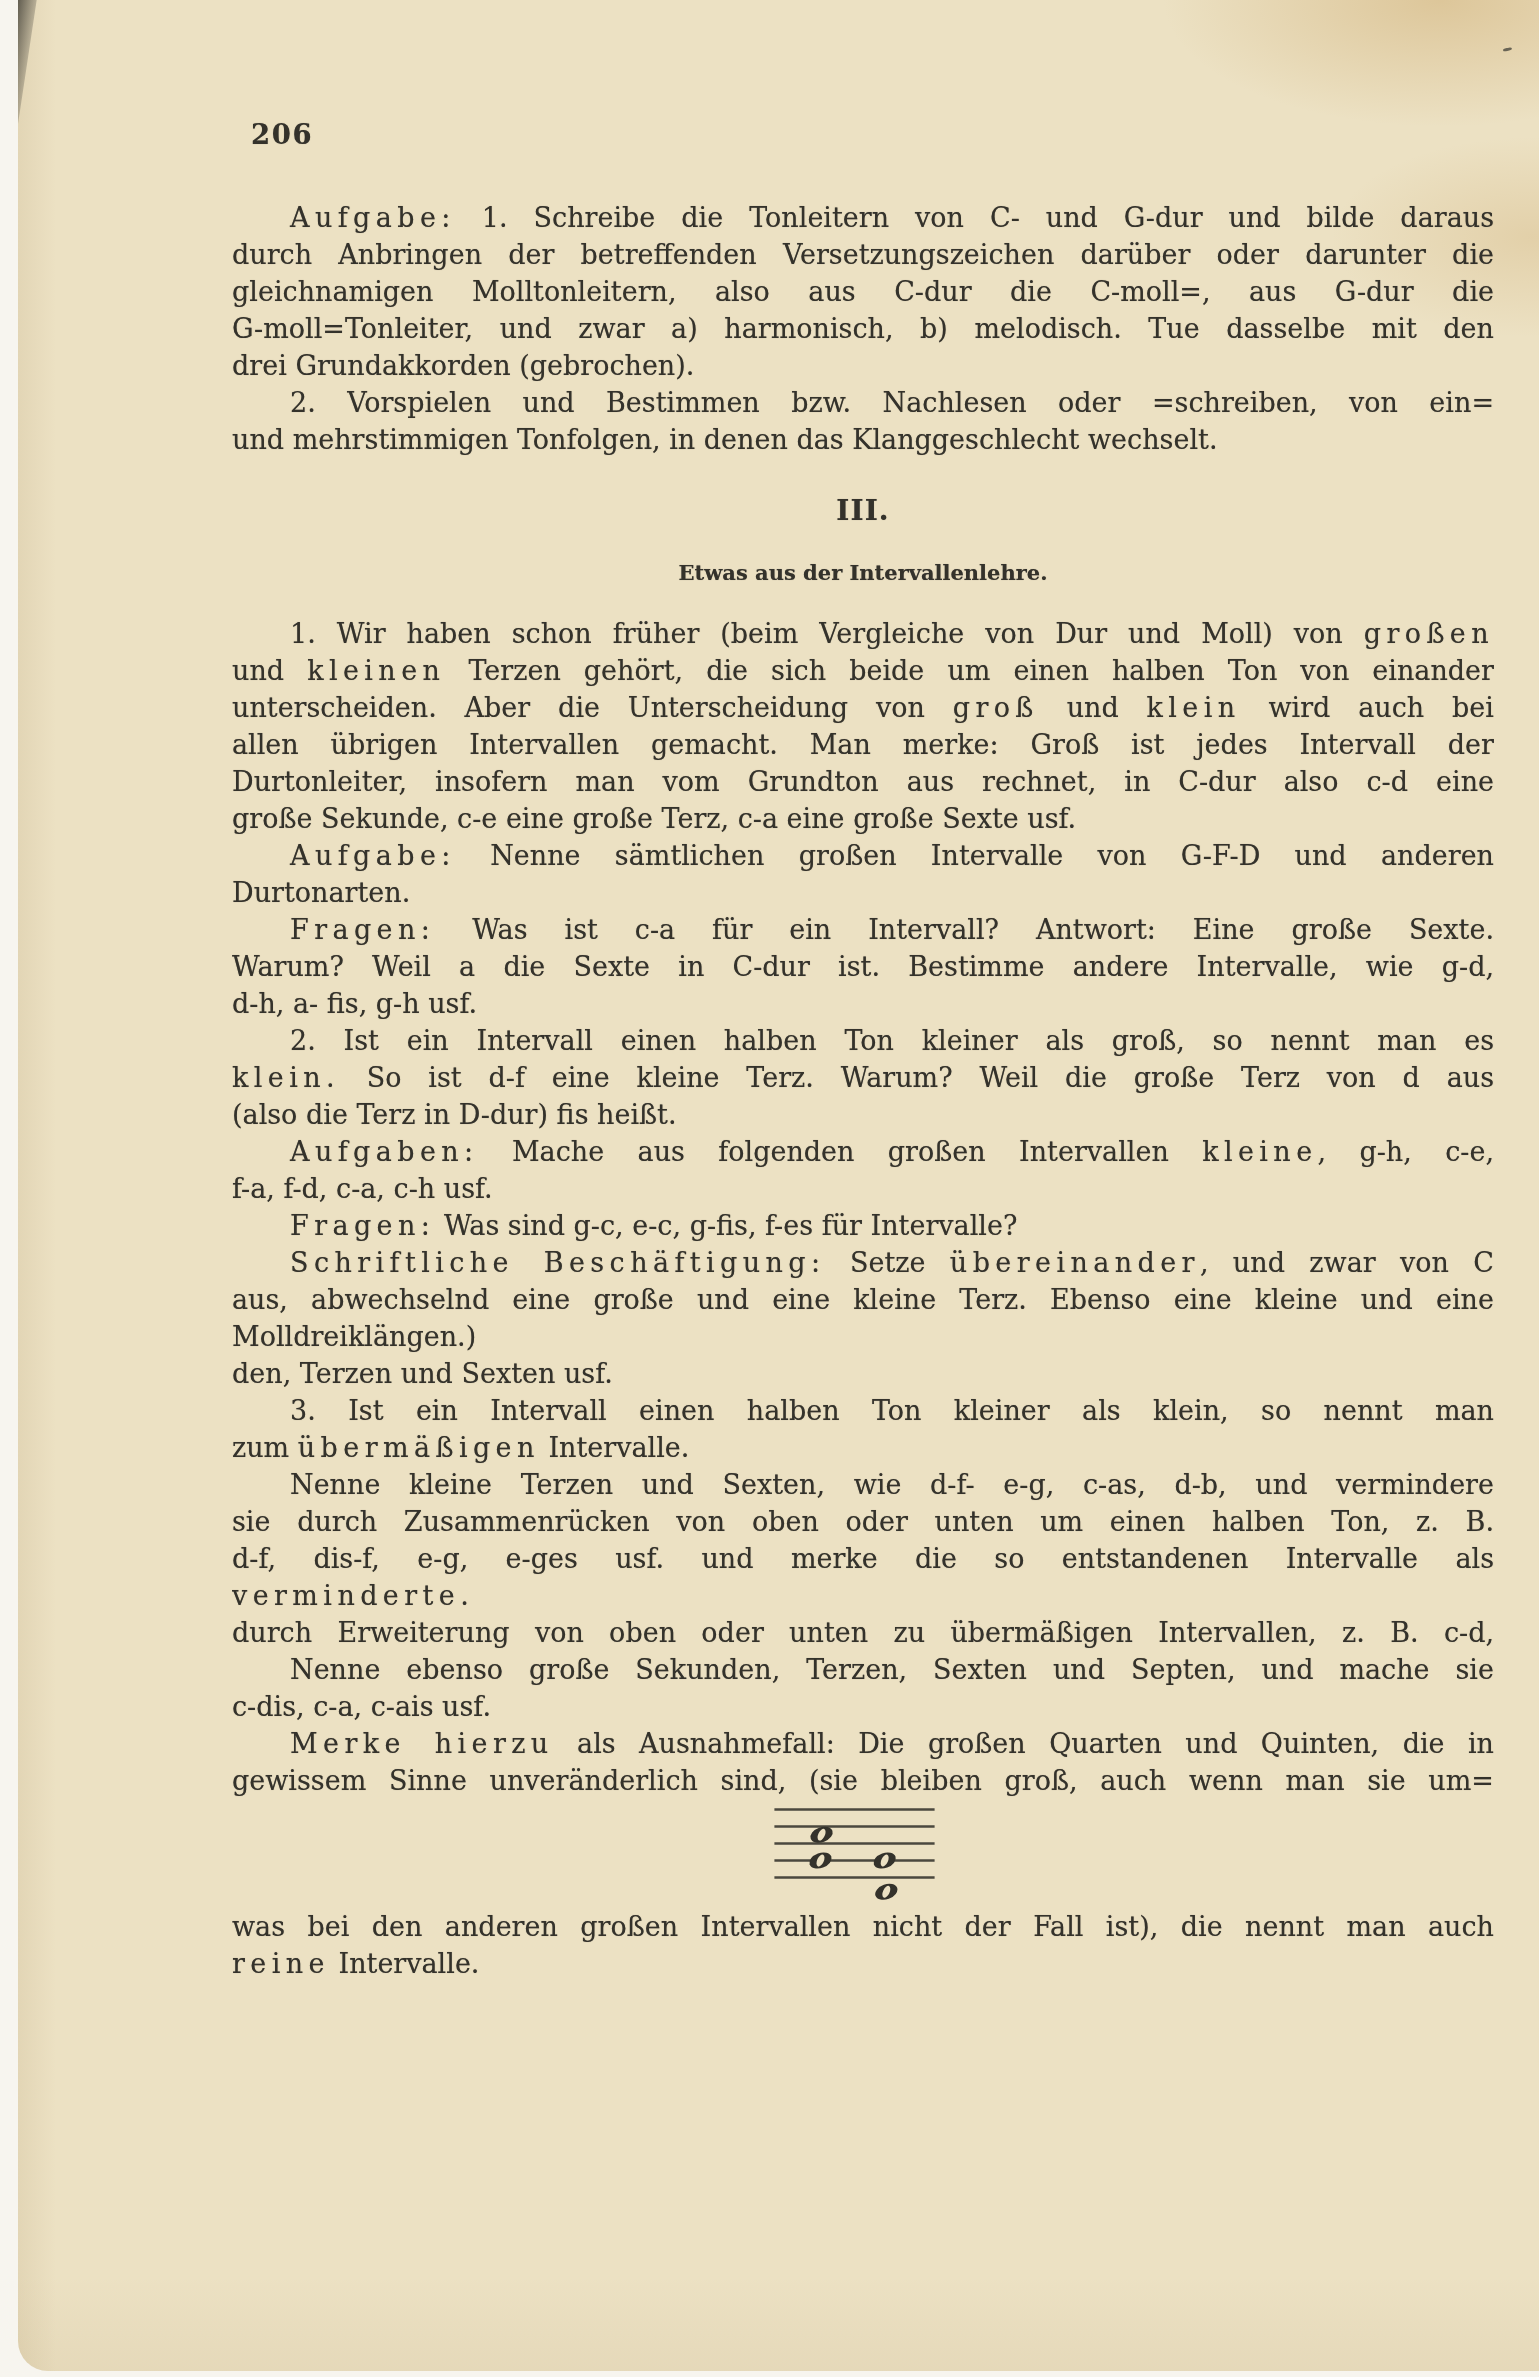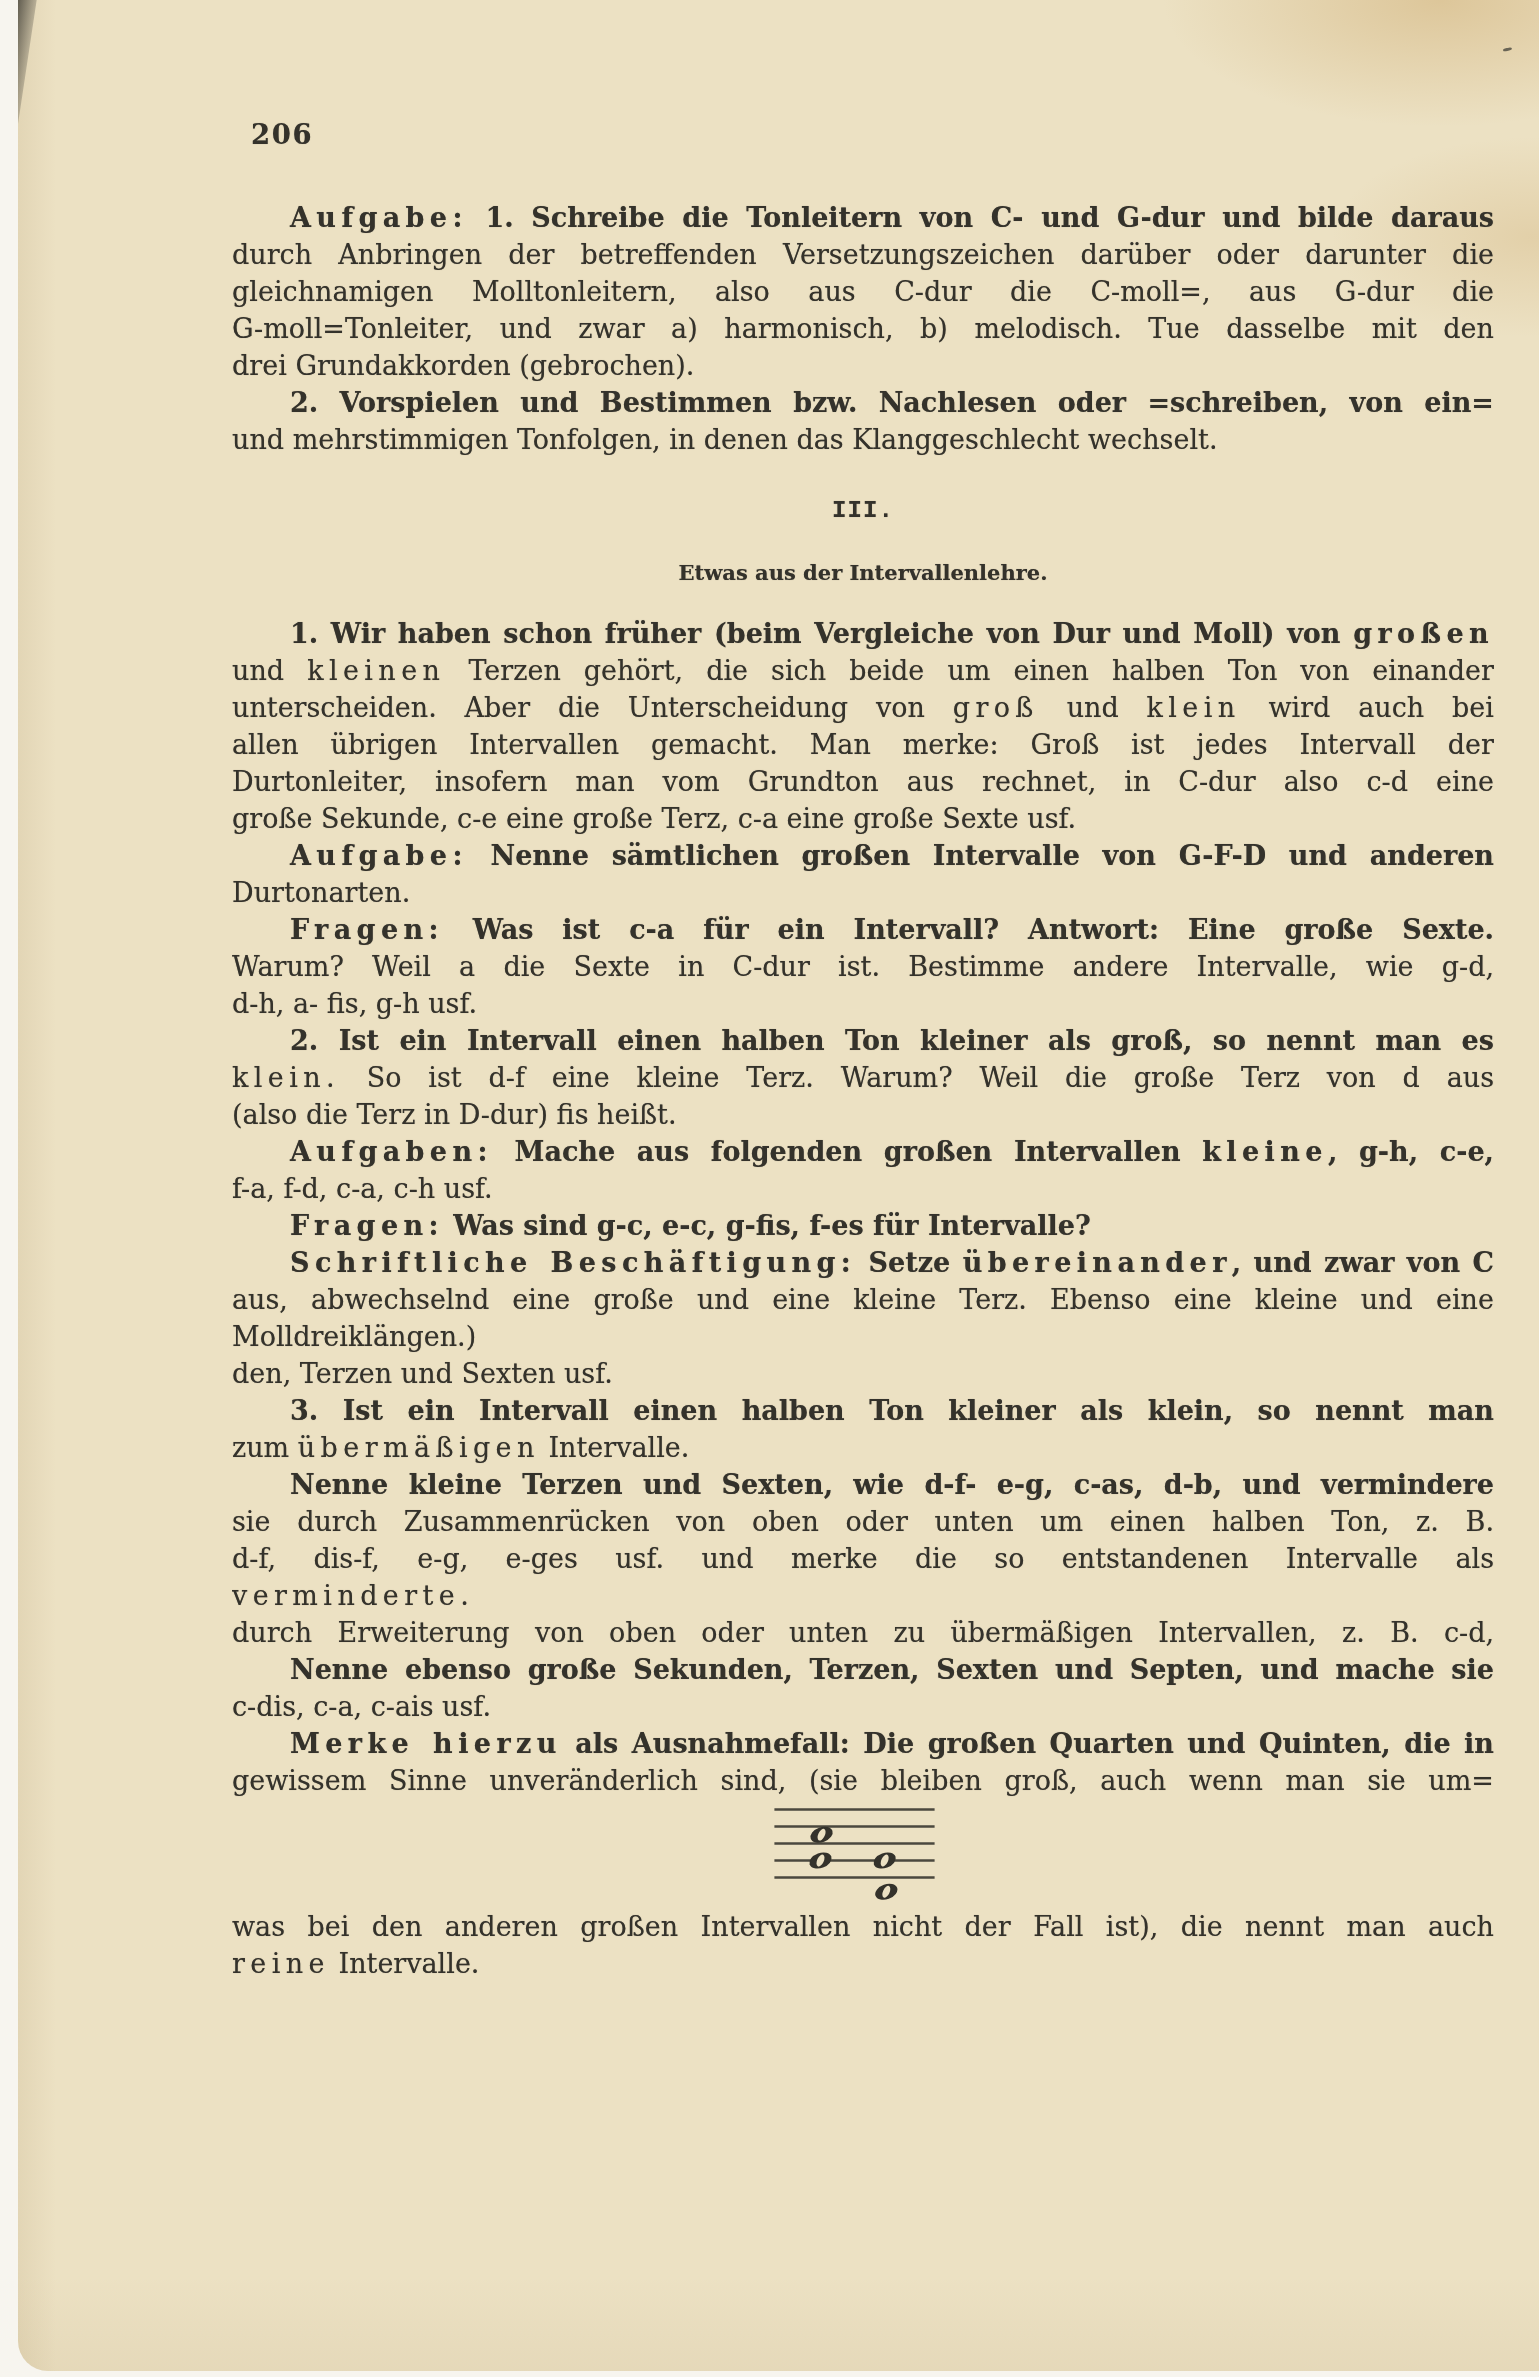--- a/index.html
+++ b/index.html
@@ -40,26 +40,26 @@
   .pagenum{
     font-size:27.5px;font-weight:bold;letter-spacing:1.6px;
     margin-left:19px;height:33px;line-height:33px;margin-bottom:48px;
   }
   .para{margin:0;}
   .line{
     height:37px;line-height:37px;font-size:27px;
     text-align:justify;text-align-last:justify;
     overflow:hidden;white-space:normal;
   }
-  .line.first{text-indent:58px;font-weight:bold;}
+  .line.first{text-indent:58px;}
   .line.last{text-align-last:auto;}
   .sperr{letter-spacing:0.2em;}
   .center-num{
     margin-top:34px;height:38px;line-height:38px;
-    text-align:center;font-weight:bold;font-size:24px;letter-spacing:1.1px;font-family:Liberation Mono, monospace;
+    text-align:center;font-weight:bold;font-size:28px;letter-spacing:1.1px;
   }
   .center-title{
     margin-top:22px;height:41px;line-height:41px;margin-bottom:22px;
     text-align:center;font-weight:bold;font-size:21px;
   }
   .fig-row{
     display:flex;align-items:center;
     height:100px;margin-top:1.1px;margin-bottom:7.7px;flex-direction:column;
   }
   .fig-text{

